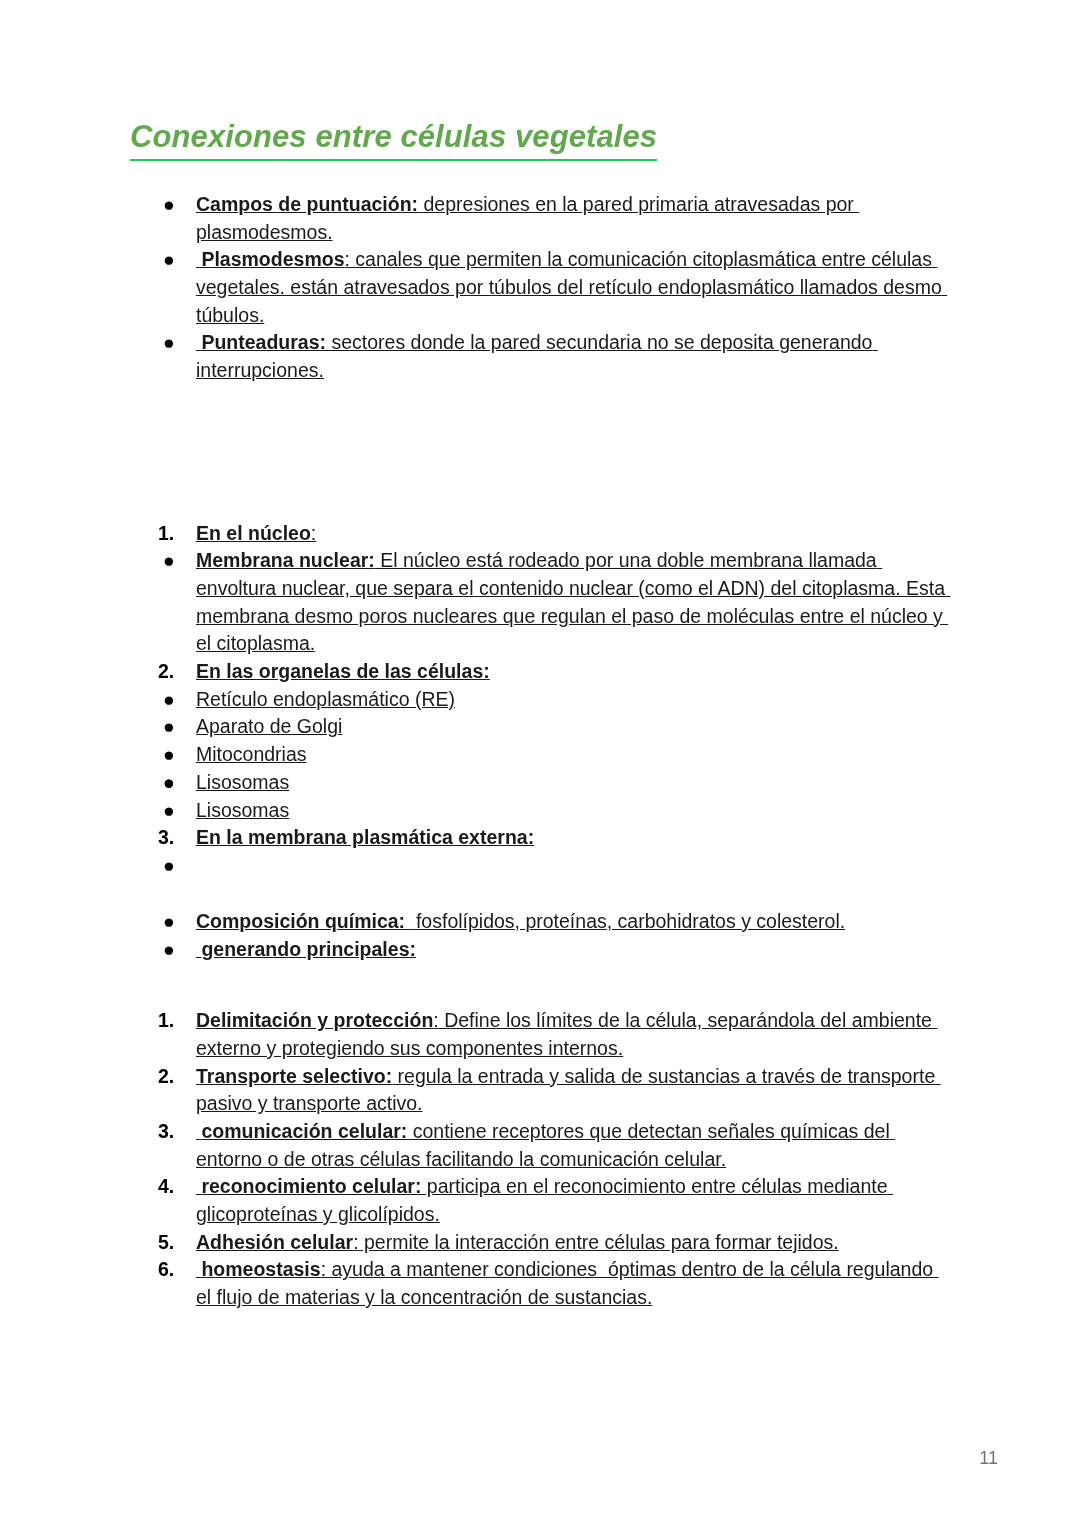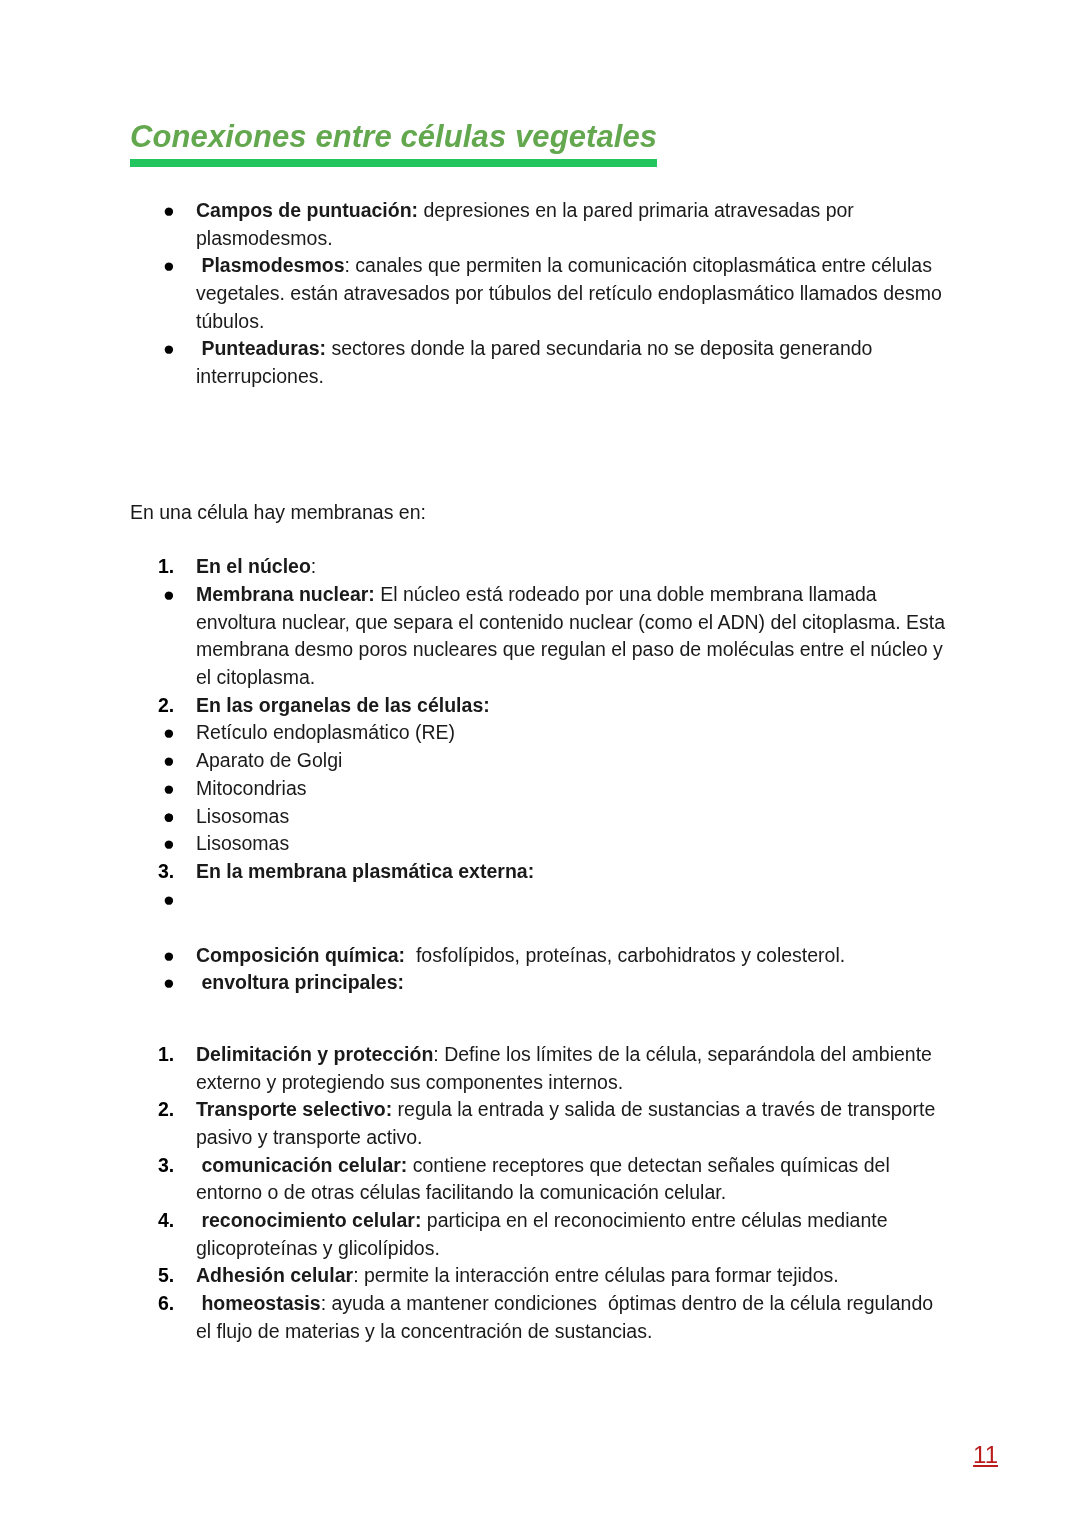--- a/index.html
+++ b/index.html
@@ -30,21 +30,21 @@
   
   h1.section-heading {
     font-size: 31px;
     line-height: 1.22;
     font-weight: bold;
     font-style: italic;
     color: #63a84e;
     margin: 0;
     padding: 0 0 3px 0;
     display: inline-block;
-    border-bottom: 8px solid #22c55e;
+    border-bottom: 2px solid #22c55e;
     letter-spacing: 0.1px;
   }
   .heading-wrap { margin: 0; padding: 0; }
 
   
   p.body-text {
     font-size: 19.5px;
     line-height: 1.42;
     margin: 0;
     padding: 0;
@@ -91,26 +91,25 @@
   .spacer-half { height: 14px; }
   .gap-block-lg { height: 78px; }
   .gap-block-md { height: 56px; }
   .gap-block-sm { height: 30px; }
 
   
   .page-number {
     position: absolute;
     right: 82px;
     bottom: 58px;
-    font-size: 24px;
+    font-size: 18px;
     line-height: 1;
-    color: #b91c1c;
-    text-decoration: underline;
-  }
-  .pre { white-space: pre-wrap; }
+    color: #737373;
+  }
+  .pre { white-space: pre-wrap; text-decoration: underline; }
 </style>
 </head>
 <body>
 
 <div class="page">
   <div class="content">
 
     <div class="heading-wrap">
       <h1 class="section-heading">Conexiones entre células vegetales</h1>
     </div>
@@ -127,21 +126,20 @@
       <li class="bullet-item">
         <span class="marker">●</span><span class="b pre"> Punteaduras:</span><span class="pre"> sectores donde la pared secundaria no se deposita generando interrupciones.</span>
       </li>
     </ul>
 
     <div class="gap-block-lg"></div>
 
 
     <div class="gap-block-sm"></div>
 
-    <p class="body-text">En una célula hay membranas en:</p>
 
     <div class="spacer-line"></div>
 
     <ul class="bullets">
       <li class="number-item">
         <span class="marker">1.</span><span class="b pre">En el núcleo</span><span class="pre">:</span>
       </li>
       <li class="bullet-item">
         <span class="marker">●</span><span class="b pre">Membrana nuclear:</span><span class="pre"> El núcleo está rodeado por una doble membrana llamada envoltura nuclear, que separa el contenido nuclear (como el ADN) del citoplasma. Esta membrana desmo poros nucleares que regulan el paso de moléculas entre el núcleo y el citoplasma.</span>
       </li>
@@ -174,21 +172,21 @@
       </li>
     </ul>
 
     <div class="gap-block-md"></div>
 
     <ul class="bullets">
       <li class="bullet-item">
         <span class="marker">●</span><span class="b pre">Composición química: </span><span class="pre"> fosfolípidos, proteínas, carbohidratos y colesterol.</span>
       </li>
       <li class="bullet-item">
-        <span class="marker">●</span><span class="b pre"> envoltura principales:</span><span class="pre"></span>
+        <span class="marker">●</span><span class="b pre"> generando principales:</span><span class="pre"></span>
       </li>
     </ul>
 
     <div class="gap-block-sm"></div>
     <div class="spacer-half"></div>
 
     <ol class="numbers">
       <li class="number-item">
         <span class="marker">1.</span><span class="b pre">Delimitación y protección</span><span class="pre">: Define los límites de la célula, separándola del ambiente externo y protegiendo sus componentes internos.</span>
       </li>

